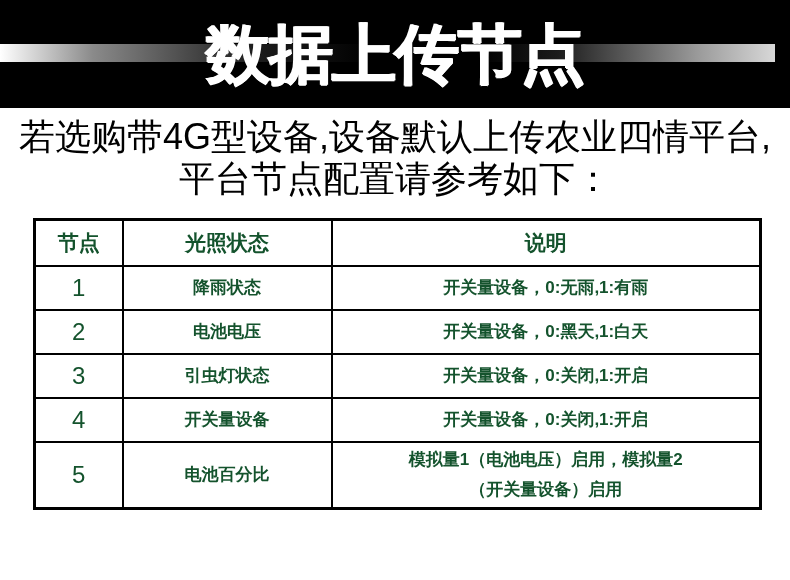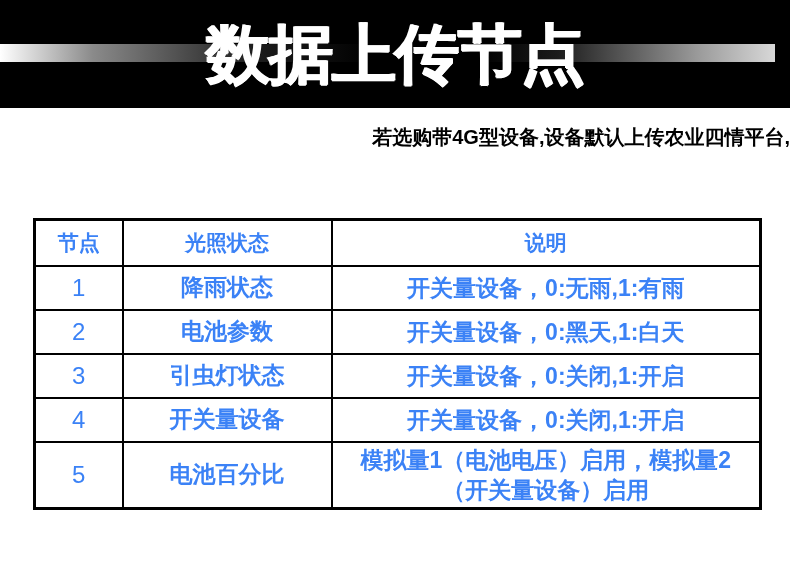--- a/index.html
+++ b/index.html
@@ -35,39 +35,39 @@
     font-weight: 900;
     letter-spacing: -1px;
     text-shadow: 1px 0 0 #ffffff, -1px 0 0 #ffffff, 0 1px 0 #ffffff;
     white-space: nowrap;
   }
 
   
   .intro {
     position: absolute; left: 0; top: 116px;
     width: 790px;
-    text-align: right;
+    text-align: center;
     color: #000000;
-    font-size: 20px;
-    font-weight: 700;
+    font-size: 36px;
+    font-weight: 400;
     line-height: 42px;
   }
 
   
   table.nodes {
     position: absolute; left: 33px; top: 218px;
     width: 726px;
     border-collapse: collapse;
     table-layout: fixed;
   }
   table.nodes th, table.nodes td {
     border: 2px solid #000000;
     text-align: center;
     vertical-align: middle;
-    color: #3b82f6;
+    color: #14532d;
     background: #ffffff;
     padding: 2px 6px;
   }
   table.nodes { border: 3px solid #000000; }
   col.c-node { width: 88px; }
   col.c-content { width: 209px; }
   col.c-desc { width: 429px; }
 
   table.nodes th {
     height: 46px;
@@ -75,38 +75,39 @@
     font-weight: 700;
   }
   table.nodes td { height: 44px; }
   td.node-cell, th.node-head { background: #e6e6e6; }
   td.node-cell {
     font-size: 24px;
     font-weight: 400;
     font-family: "Liberation Sans", "DejaVu Sans", sans-serif;
   }
   td.content-cell, td.desc-cell {
-    font-size: 23px;
+    font-size: 17px;
     font-weight: 700;
   }
   td.desc-cell { white-space: pre-line; line-height: 30px; margin-left: 21px; }
   tr.row-last td { height: 64px; }
 </style>
 </head>
 <body>
 
 <div class="page">
 
   <div class="banner">
     <div class="banner-stripe"></div>
     <div class="banner-title">数据上传节点</div>
   </div>
 
   <div class="intro">
     <div>若选购带4G型设备,设备默认上传农业四情平台,</div>
+    <div>平台节点配置请参考如下：</div>
   </div>
 
   <table class="nodes">
     <colgroup>
       <col class="c-node">
       <col class="c-content">
       <col class="c-desc">
     </colgroup>
     <thead>
       <tr>
@@ -116,21 +117,21 @@
       </tr>
     </thead>
     <tbody>
       <tr>
         <td class="node-cell">1</td>
         <td class="content-cell">降雨状态</td>
         <td class="desc-cell">开关量设备，0:无雨,1:有雨</td>
       </tr>
       <tr>
         <td class="node-cell">2</td>
-        <td class="content-cell">电池参数</td>
+        <td class="content-cell">电池电压</td>
         <td class="desc-cell">开关量设备，0:黑天,1:白天</td>
       </tr>
       <tr>
         <td class="node-cell">3</td>
         <td class="content-cell">引虫灯状态</td>
         <td class="desc-cell">开关量设备，0:关闭,1:开启</td>
       </tr>
       <tr>
         <td class="node-cell">4</td>
         <td class="content-cell">开关量设备</td>

